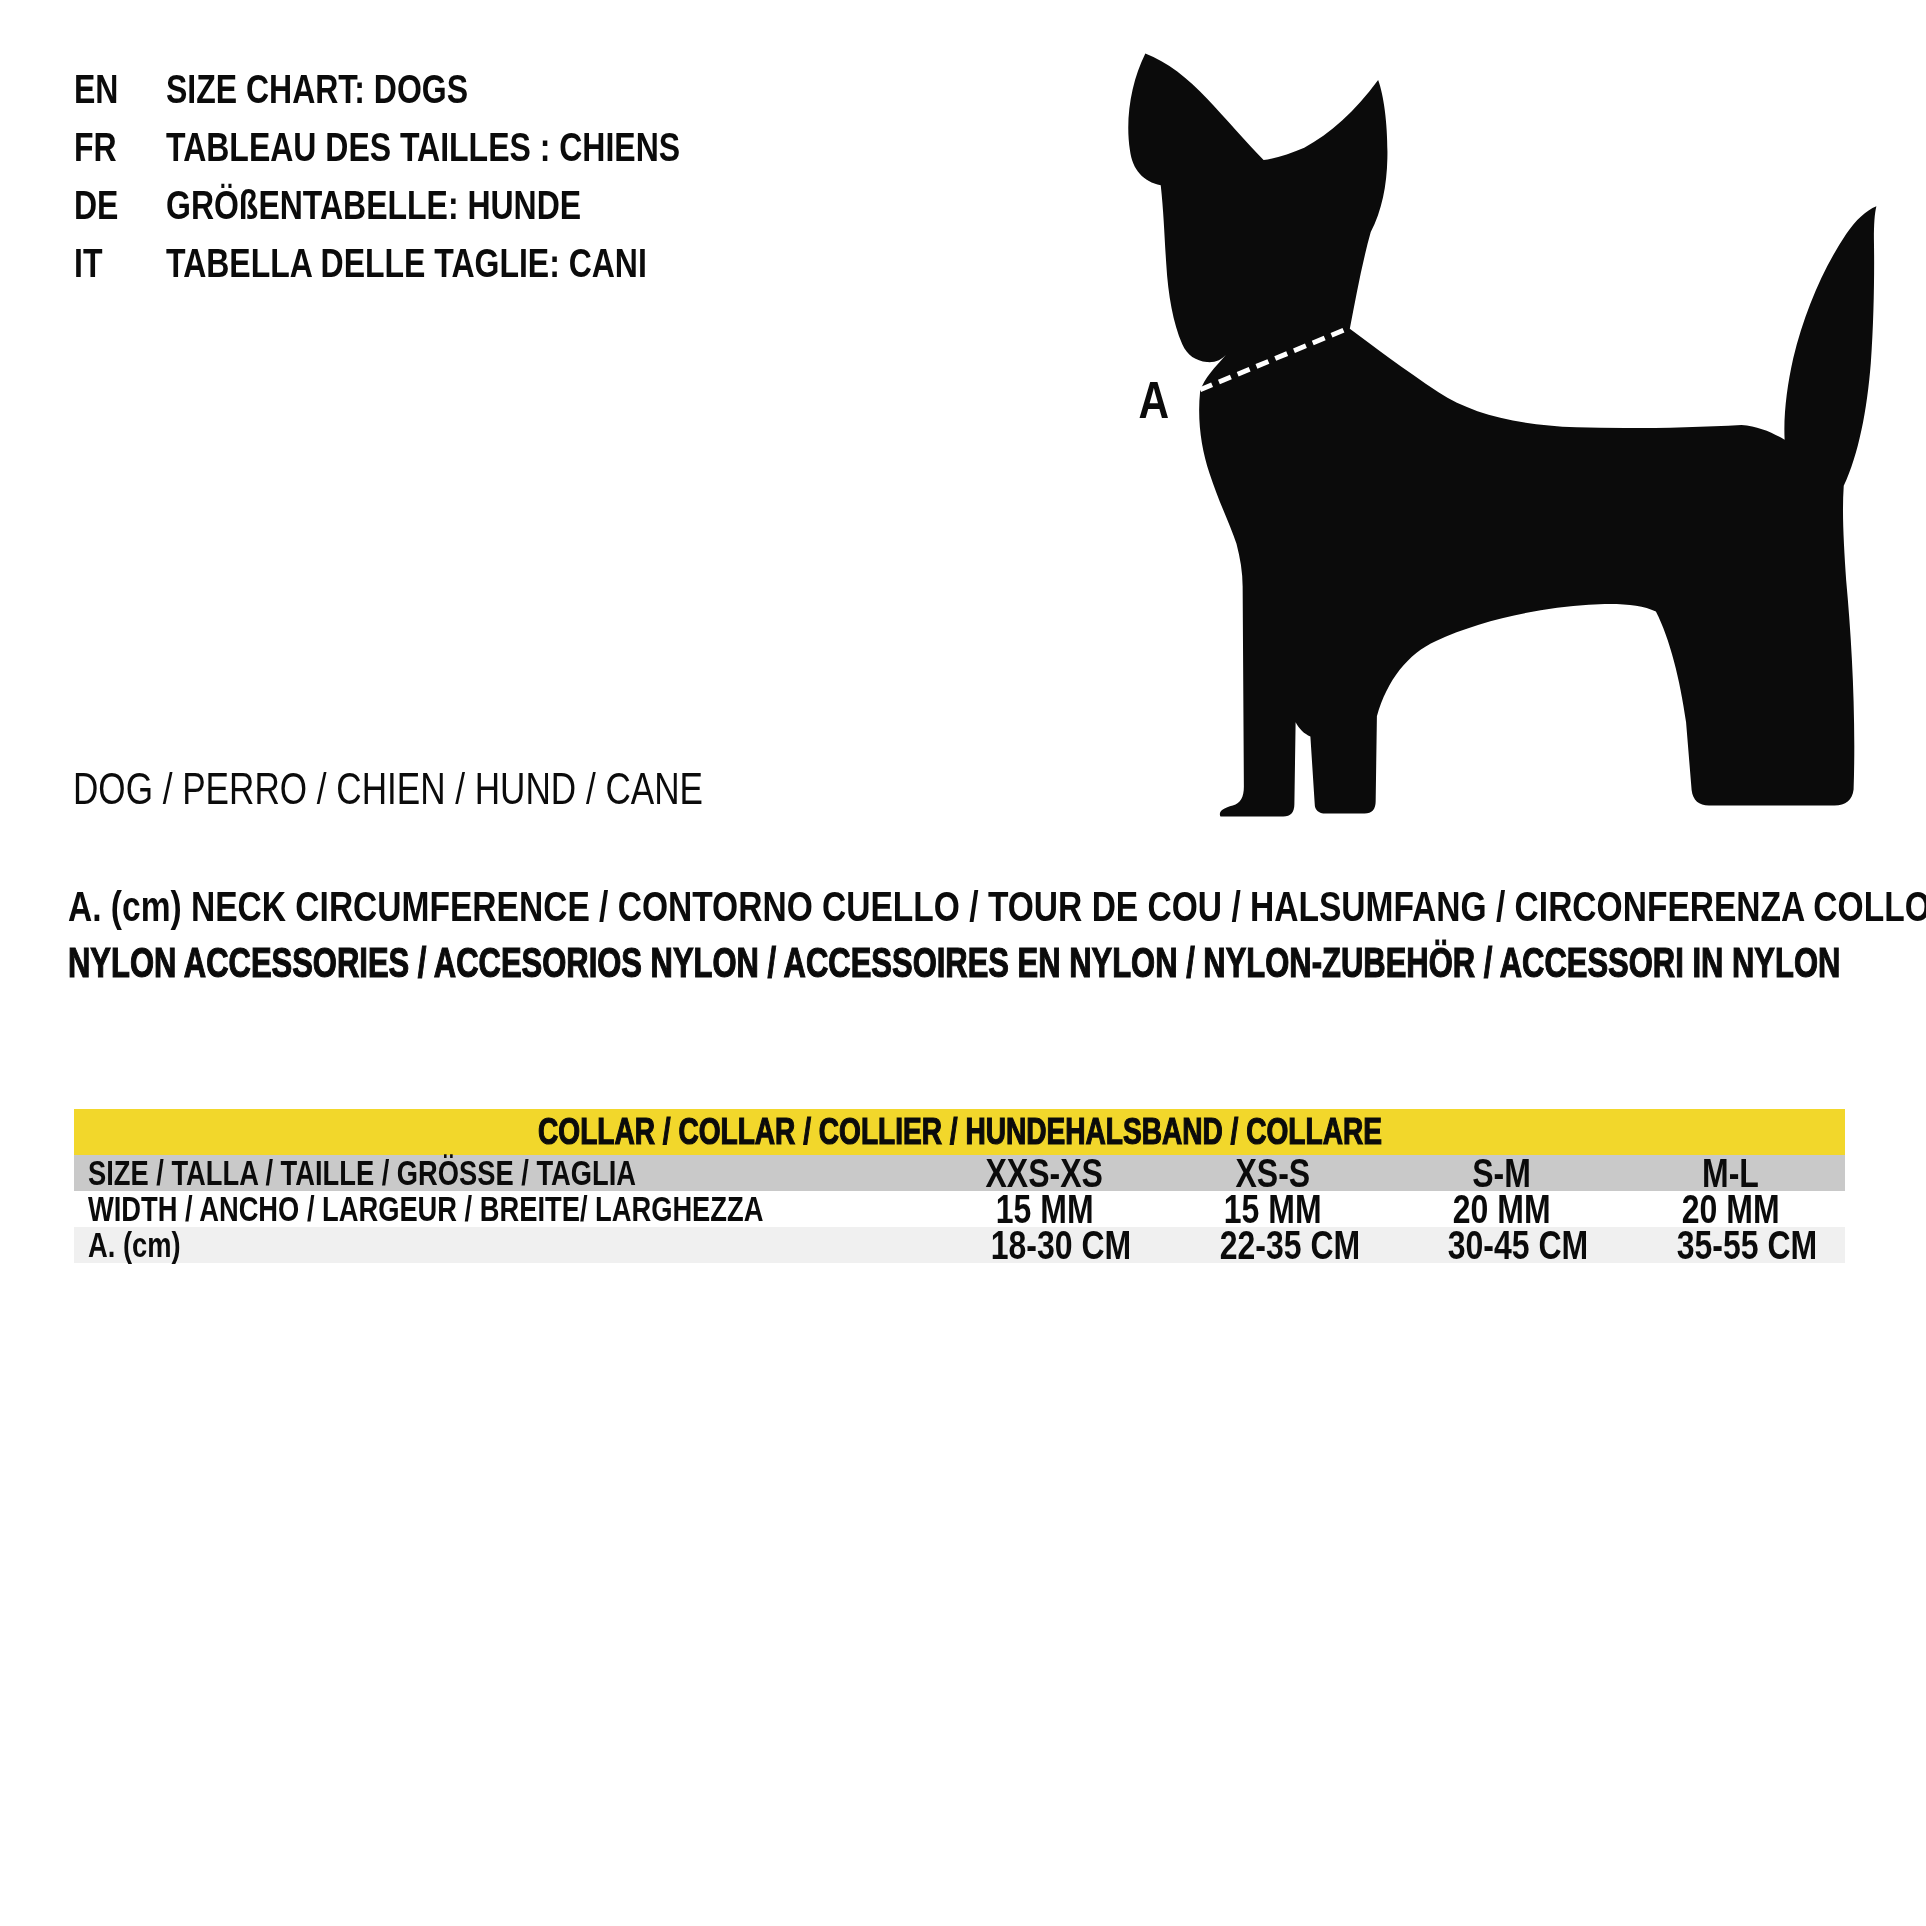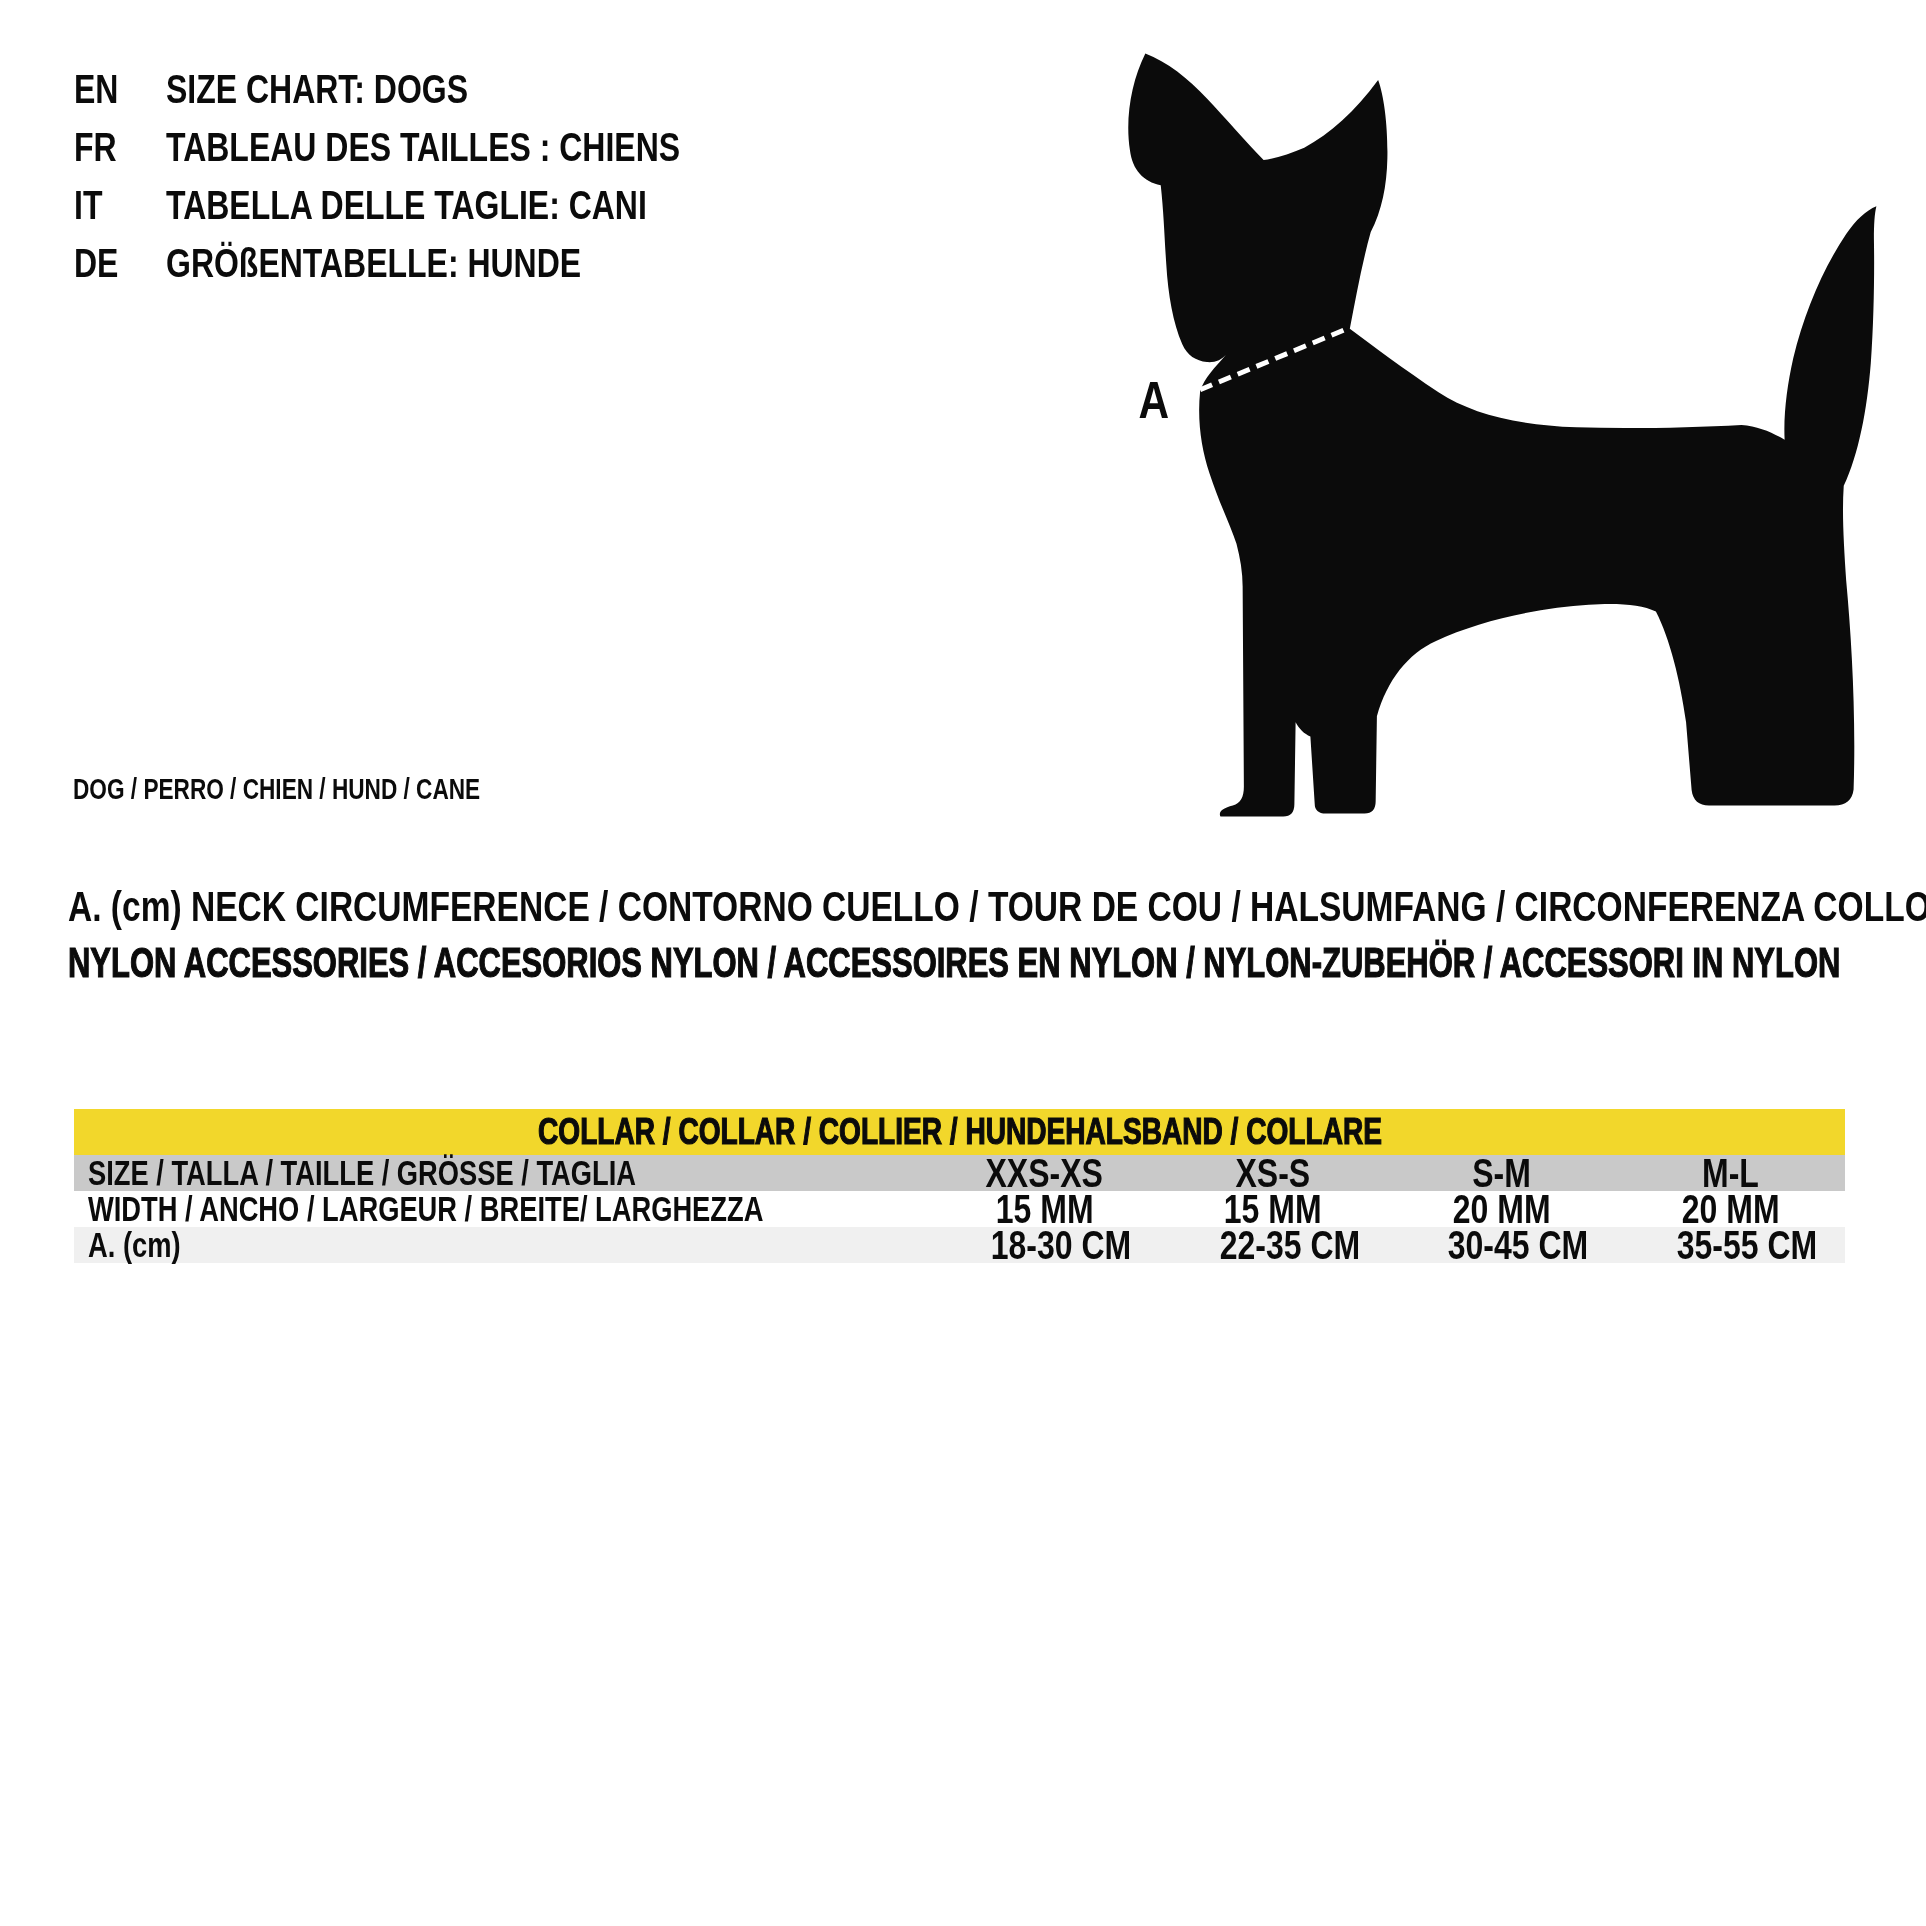--- a/index.html
+++ b/index.html
@@ -18,21 +18,21 @@
   .lang-list { position:absolute; left:74px; top:60px; }
   .lang-row  { display:flex; height:58px; align-items:center; font-size:41px; font-weight:bold; }
   .lang-code { width:92px; flex:0 0 92px; }
 
   
   .dog-figure { position:absolute; left:1109px; top:25px; width:776px; height:801px; }
   .dog-figure svg { display:block; }
 
   .dog-caption {
     position:absolute; left:73px; top:760px; height:58px;
-    display:flex; align-items:center; font-size:29px; font-weight:bold;text-align:right;
+    display:flex; align-items:center; font-size:45px; font-weight:normal;text-align:right;
   }
   .note-a {
     position:absolute; left:68px; top:877px; height:58px;
     display:flex; align-items:center; font-size:43px; font-weight:bold;
   }
   .note-nylon {
     position:absolute; left:68px; top:933px; height:58px;
     display:flex; align-items:center; font-size:43px; font-weight:bold;
   }
   .note-nylon .cond { transform:scaleX(0.72); }
@@ -65,26 +65,26 @@
   <div class="lang-list">
     <div class="lang-row">
       <span class="lang-code"><span class="cond">EN</span></span>
       <span class="cond">SIZE CHART: DOGS</span>
     </div>
     <div class="lang-row">
       <span class="lang-code"><span class="cond">FR</span></span>
       <span class="cond">TABLEAU DES TAILLES : CHIENS</span>
     </div>
     <div class="lang-row">
+      <span class="lang-code"><span class="cond">DE</span></span>
+      <span class="cond">GRÖßENTABELLE: HUNDE</span>
+    </div>
+    <div class="lang-row">
       <span class="lang-code"><span class="cond">IT</span></span>
       <span class="cond">TABELLA DELLE TAGLIE: CANI</span>
-    </div>
-    <div class="lang-row">
-      <span class="lang-code"><span class="cond">DE</span></span>
-      <span class="cond">GRÖßENTABELLE: HUNDE</span>
     </div>
   </div>
 
   <div class="dog-figure">
     <svg viewBox="0 0 1260 1300" width="776" height="801" aria-hidden="true">
       <path fill="#0b0b0b" d="
         M 59 46
         C 36 92 26 152 34 203
         C 38 235 56 254 84 260
         C 89 305 90 345 93 388

